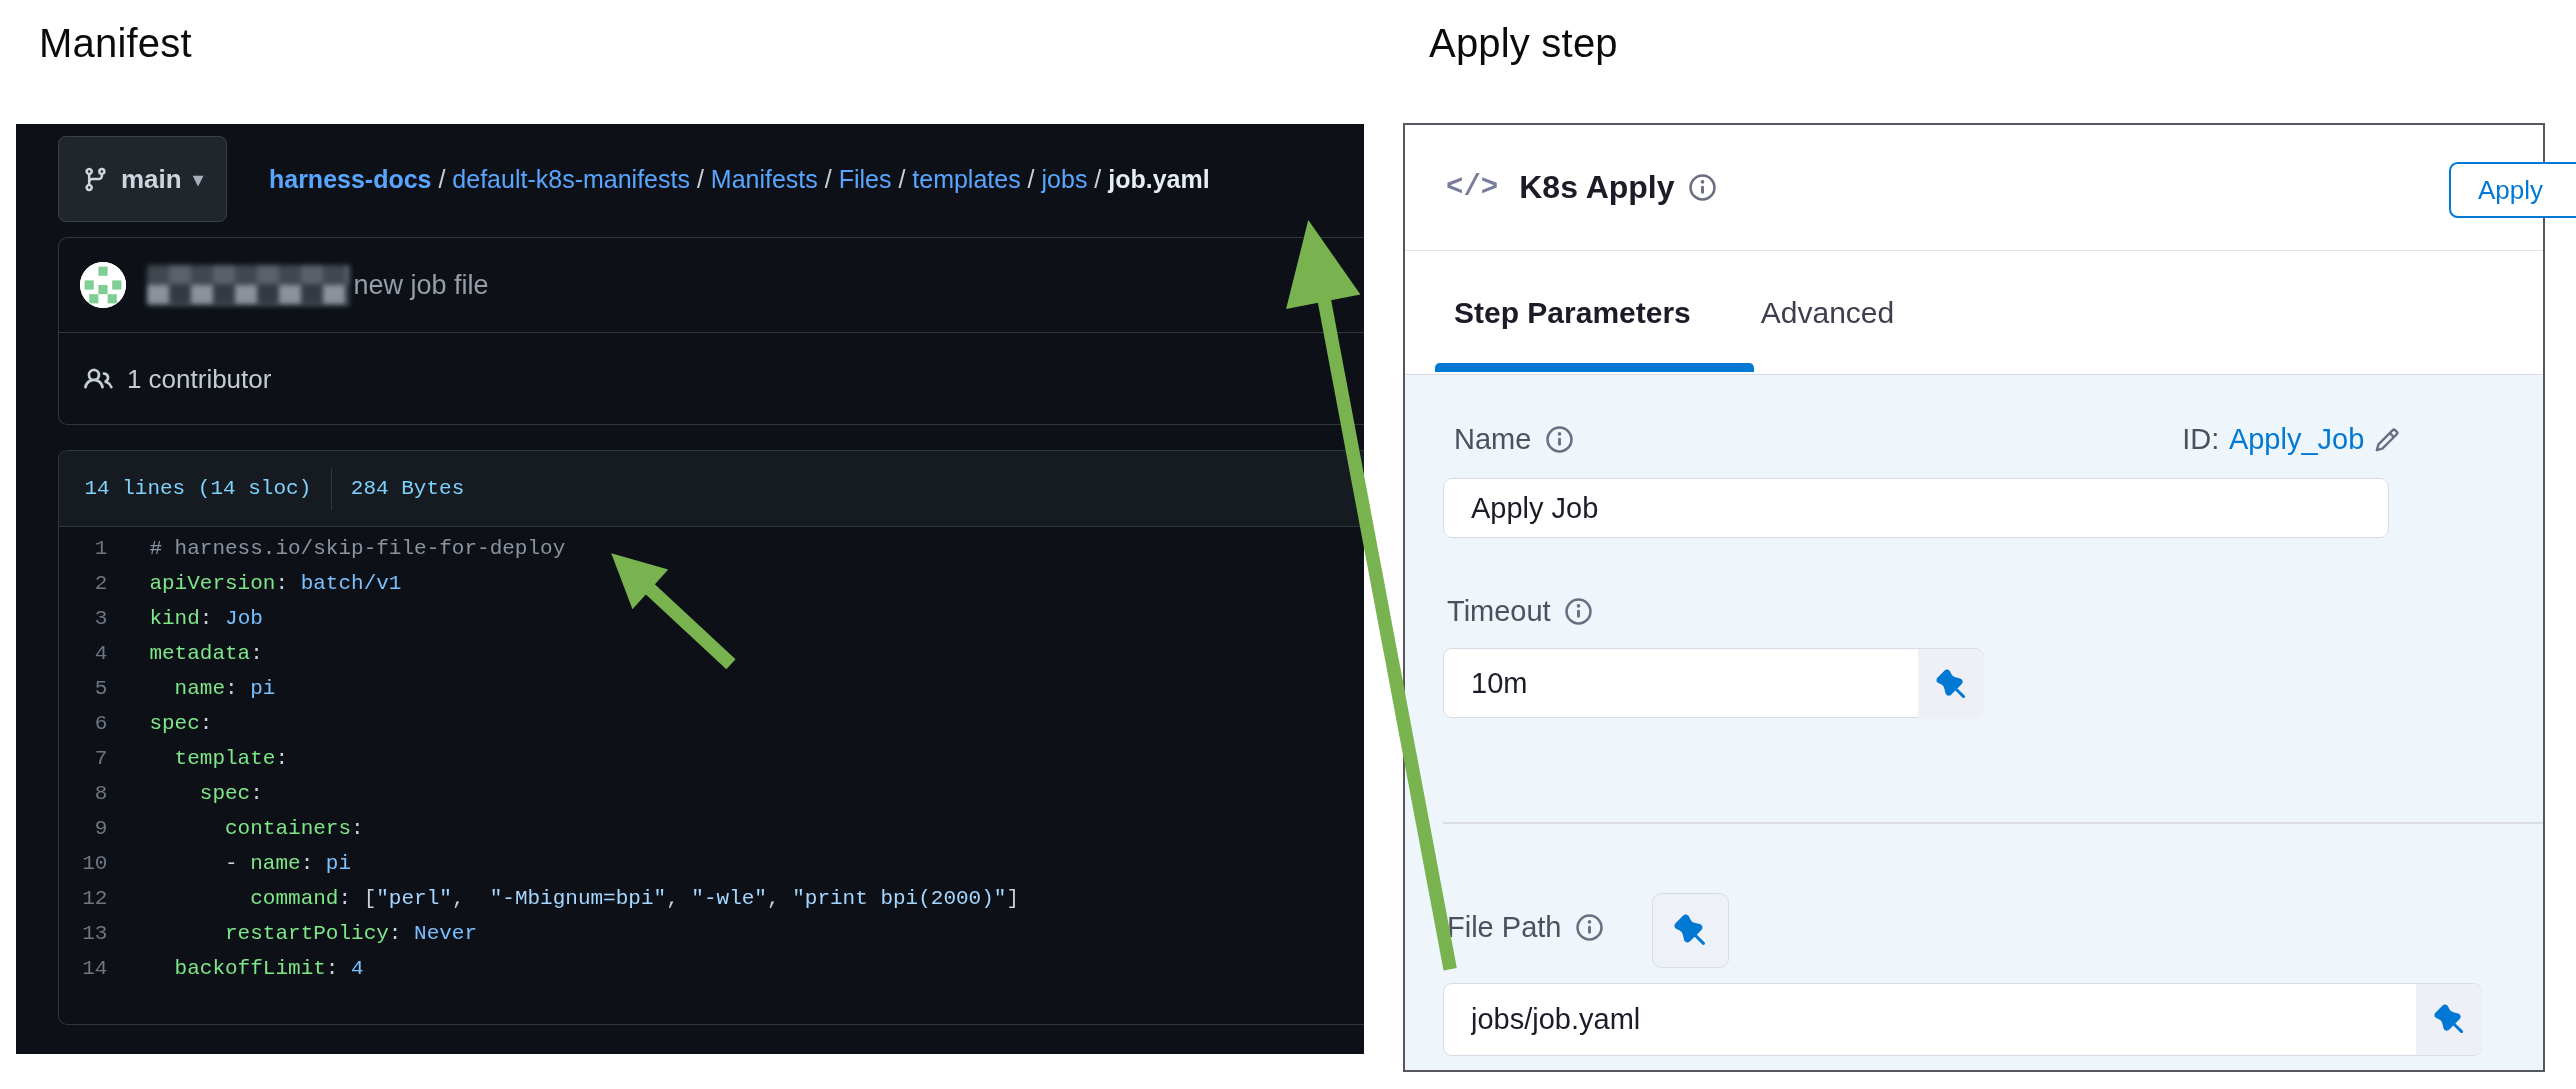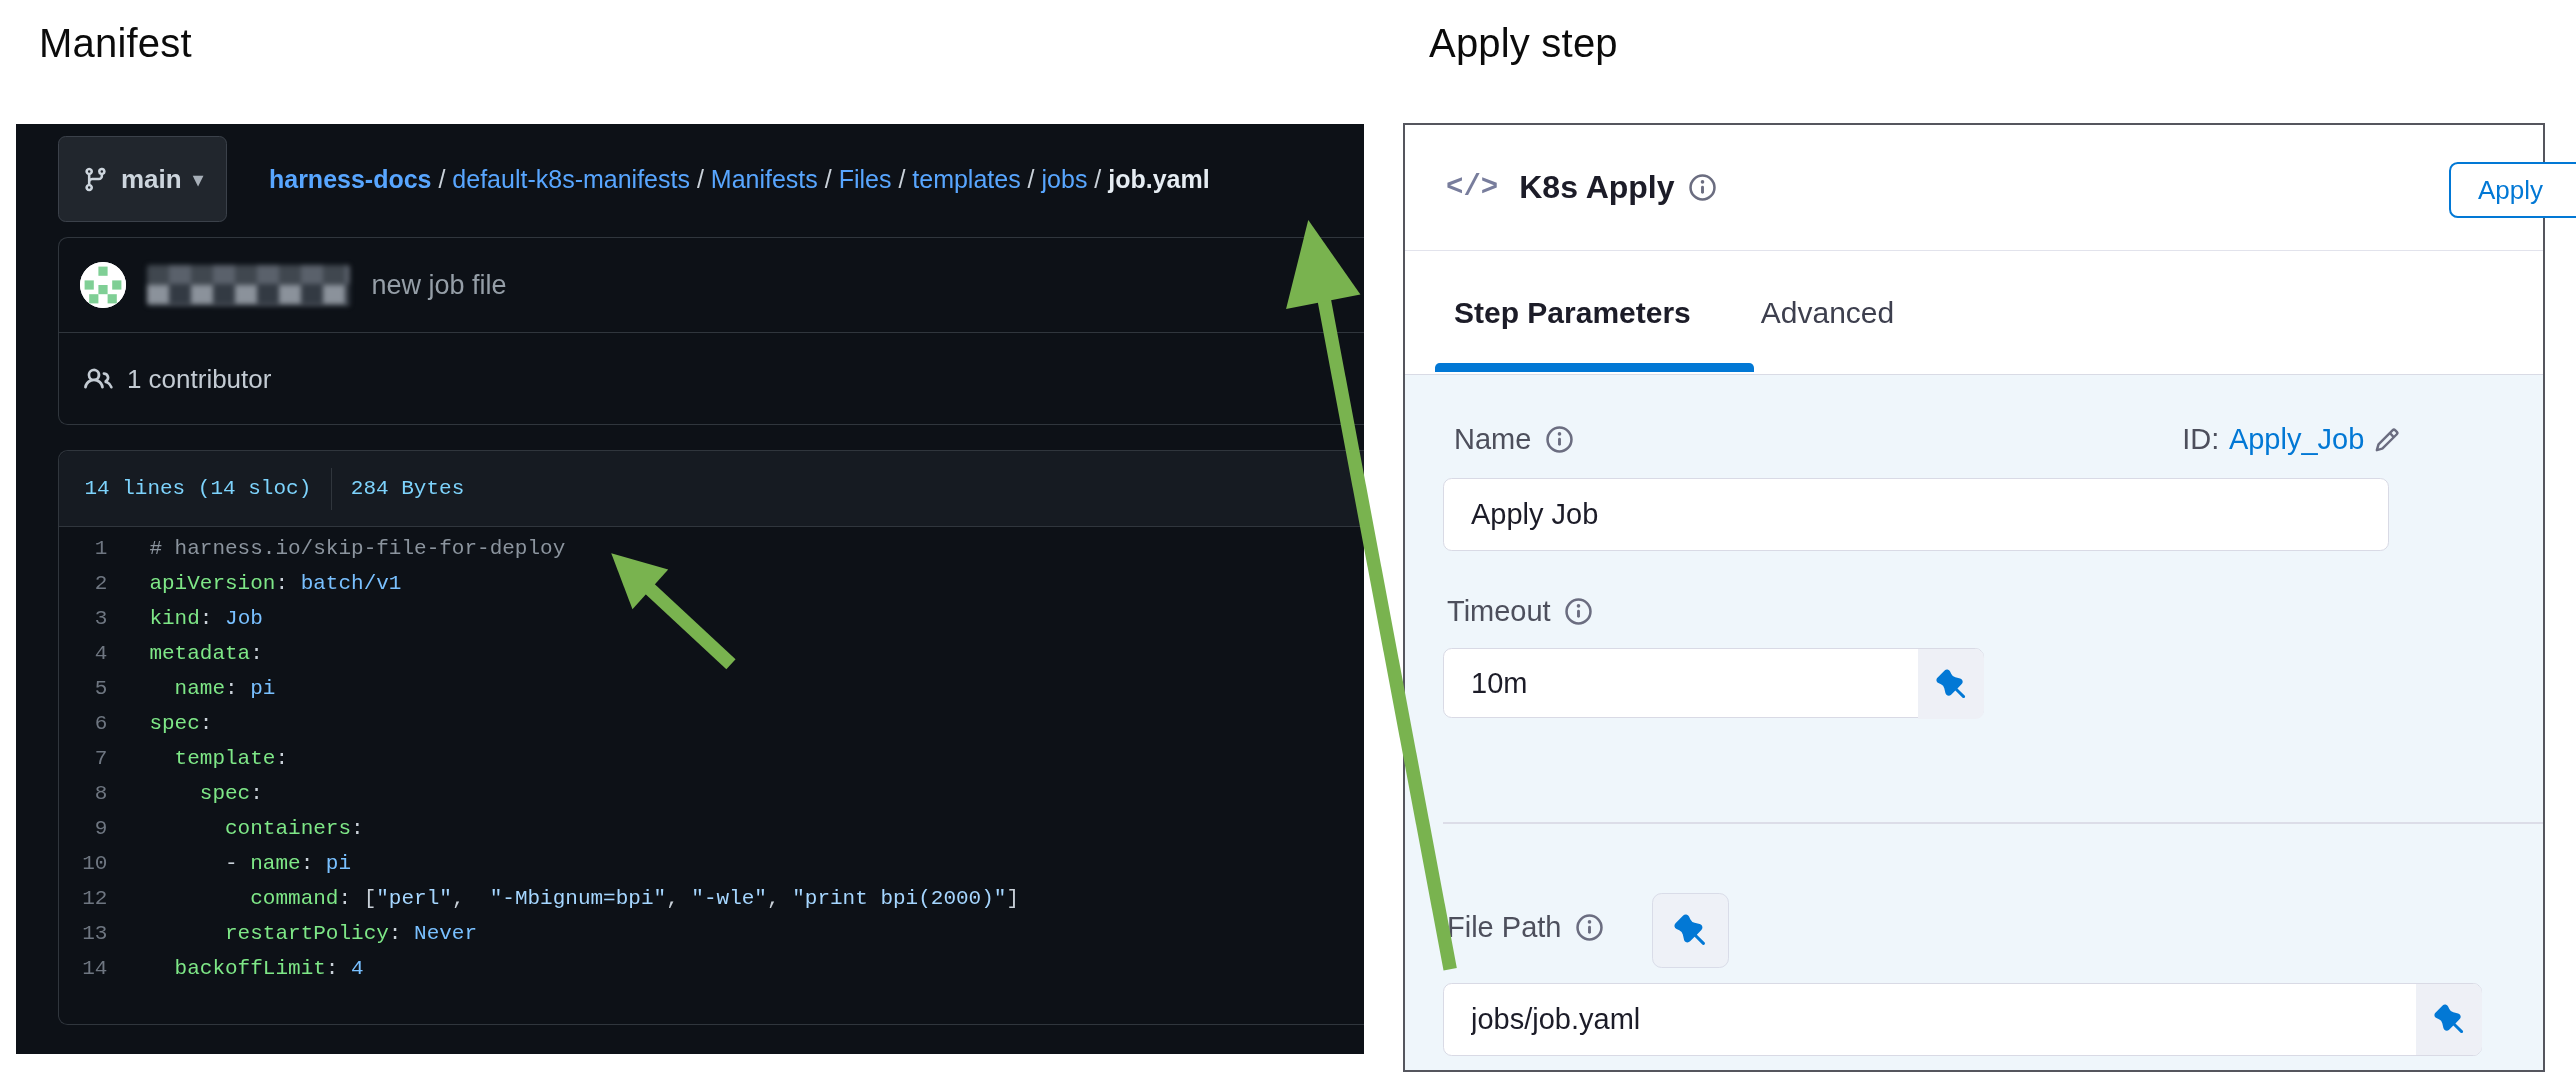--- a/index.html
+++ b/index.html
@@ -22,21 +22,21 @@
   .bc-sep{color:#c9d1d9;}
 
   .gh-box{position:absolute;left:42px;width:1332px;background:#0d1117;border:1px solid #30363d;
           border-radius:9.7px;border-right:none;}
   #commit-box{top:113px;height:186px;}
   #commit-row{height:94px;display:flex;align-items:center;border-bottom:1px solid #30363d;padding-left:21px;}
   #avatar{width:46px;height:46px;border-radius:50%;background:#fff;overflow:hidden;flex:0 0 46px;}
   #redacted-author{width:203px;height:41px;margin-left:21px;border-radius:2.9px;
       background:conic-gradient(#5a616b 90deg,#333a43 0 180deg,#8b929b 0 270deg,#40474f 0) 0 0/44px 39px;
       filter:blur(2.4px);}
-  #commit-msg{margin-left:21px;color:#959ea7;font-size:27px;}
+  #commit-msg{margin-left:3px;color:#959ea7;font-size:27px;}
   #contrib-row{height:92px;display:flex;align-items:center;padding-left:25px;color:#c3cbd3;font-size:26px;gap:13.5px;}
 
   #code-box{top:326px;height:573px;display:flex;flex-direction:column;}
   #code-header{height:75px;background:#161b22;border-bottom:1px solid #30363d;border-radius:9.7px 0 0 0;
                display:flex;align-items:center;padding-left:25px;
                font-family:"Liberation Mono","DejaVu Sans Mono",monospace;font-size:21px;color:#7dd3fc;}
   #code-header .vdiv{width:1px;height:42px;background:#30363d;margin:0 19.3px;}
   #code-lines{padding-top:3.9px;font-family:"Liberation Mono","DejaVu Sans Mono",monospace;font-size:21px;}
   .code-row{display:flex;line-height:35px;white-space:pre;}
   .ln{width:48px;text-align:right;color:#6e7681;flex:0 0 48px;}
@@ -187,21 +187,21 @@
     </div>
 
     <div id="id-row">
       <span>ID:</span>
       <span id="id-value">Apply_Job</span>
       <svg width="26" height="26" viewBox="0 0 16 16">
         <path fill="#6b6d80" d="M11.013 1.427a1.75 1.75 0 0 1 2.474 0l1.086 1.086a1.75 1.75 0 0 1 0 2.474l-8.61 8.61c-.21.21-.47.364-.756.445l-3.251.93a.75.75 0 0 1-.927-.928l.929-3.25c.081-.286.235-.547.445-.758l8.61-8.609Zm.176 4.823L9.75 4.81l-6.286 6.287a.253.253 0 0 0-.064.108l-.558 1.953 1.953-.558a.253.253 0 0 0 .108-.064Zm1.238-3.763a.25.25 0 0 0-.354 0L10.811 3.75l1.439 1.44 1.263-1.263a.25.25 0 0 0 0-.354Z"></path>
       </svg>
     </div>
 
-    <input class="txt-input" style="left: 38px; top: 103px; width: 946px; height: 73px;" value="Apply Job">
+    <input class="txt-input" style="left: 38px; top: 103px; width: 946px; height: 60px;" value="Apply Job">
 
     <div class="fld-label" style="left:42px;top:220px;">
       <span>Timeout</span>
       <svg class="info-ic" viewBox="0 0 16 16">
           <use href="#ico-info"></use>
         </svg>
     </div>
 
     <input class="txt-input" style="left: 38px; top: 273px; width: 541px; height: 70px; padding-right: 87px;" value="10m">
     <div class="pin-suffix" style="left:513px;top:274px;height:70px;">

